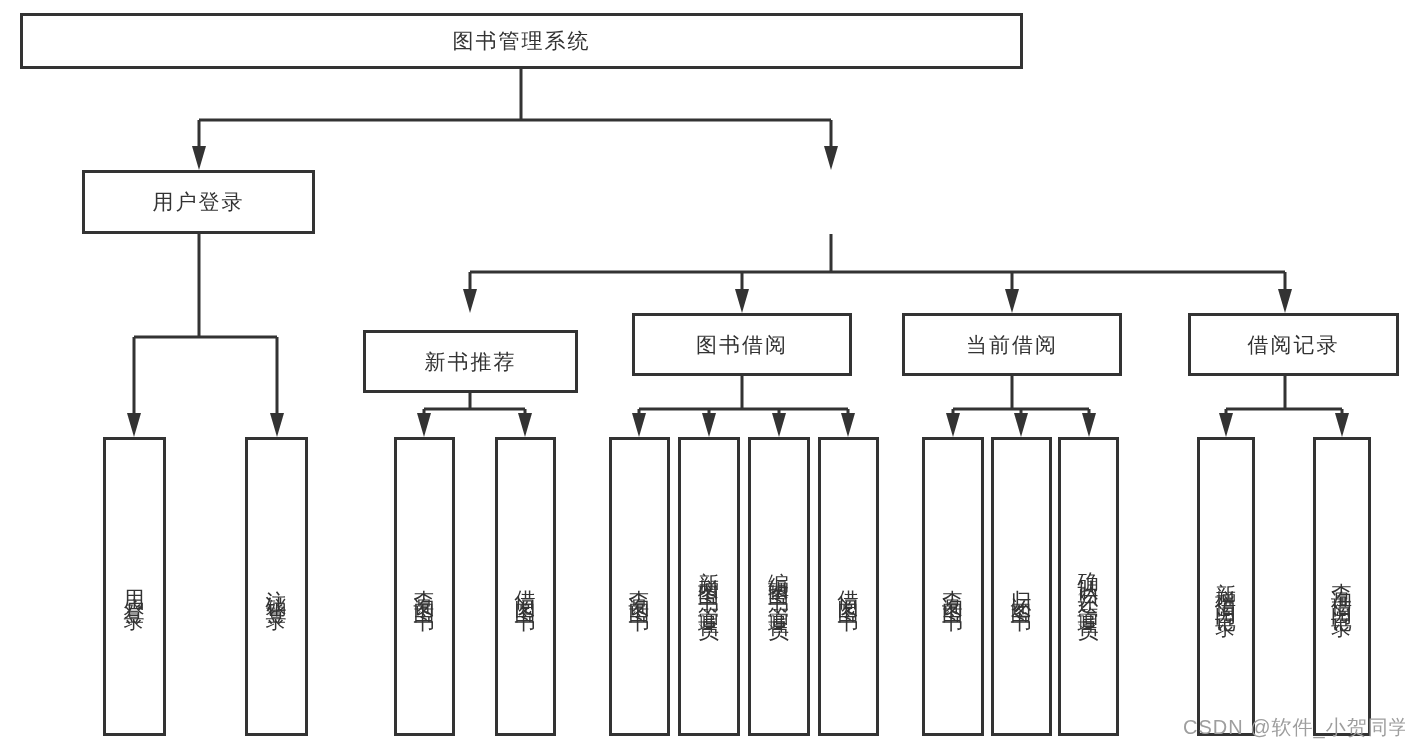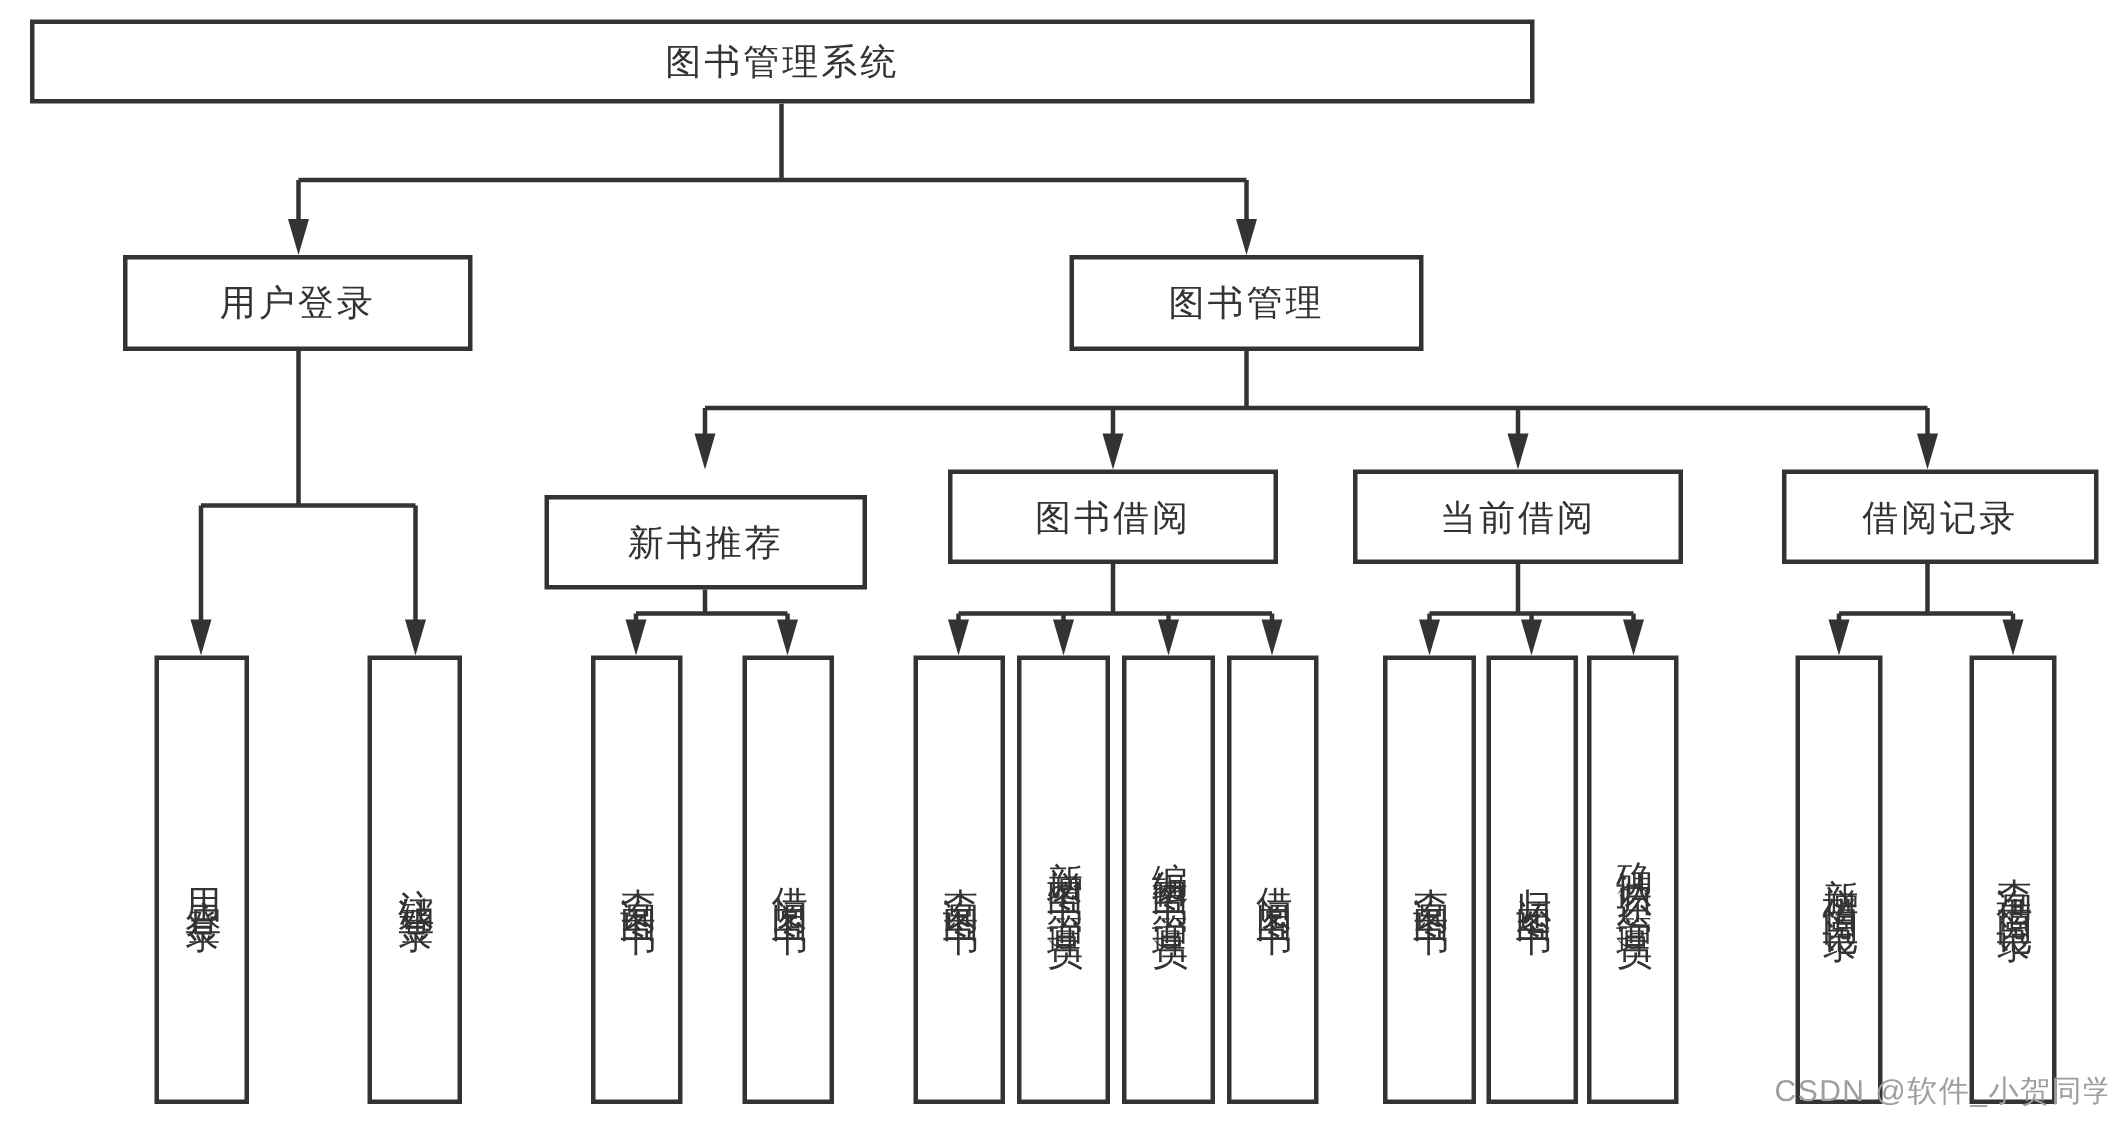--- a/index.html
+++ b/index.html
@@ -19,21 +19,21 @@
   }
   .connectors{position:absolute;left:0;top:0;width:1405px;height:747px;}
   .connectors path{stroke:var(--line);stroke-width:3;fill:none;}
   .connectors polygon{fill:var(--line);stroke:none;}
   .node{
     position:absolute;
     box-sizing:border-box;
     background:var(--bg);
     border:3px solid var(--line);
     display:flex;align-items:center;justify-content:center;
-    font-size:24px;
+    font-size:21px;
     letter-spacing:2px;
     white-space:nowrap;
   }
   .leaf{
     writing-mode:vertical-lr;
     text-orientation:mixed;
     letter-spacing:7px;
     line-height:1;
     white-space:normal;
   }
@@ -91,21 +91,20 @@
     <g>
       <path d="M1285 376 V409 M1226 409 H1342 M1226 409 V415 M1342 409 V415"></path>
       <polygon points="1219,413 1233,413 1226,437"></polygon>
       <polygon points="1335,413 1349,413 1342,437"></polygon>
     </g>
   </svg>
 
   <div class="node" style="left:20px;top:13px;width:1003px;height:56px;">图书管理系统</div>
 
   <div class="node" style="left:82px;top:170px;width:233px;height:64px;">用户登录</div>
-  <div class="node" style="left:713px;top:170px;width:236px;height:64px;">图书管理</div>
 
   <div class="node" style="left:363px;top:313px;width:215px;height:63px;margin-top:17px;">新书推荐</div>
   <div class="node" style="left:632px;top:313px;width:220px;height:63px;">图书借阅</div>
   <div class="node" style="left:902px;top:313px;width:220px;height:63px;">当前借阅</div>
   <div class="node" style="left:1188px;top:313px;width:211px;height:63px;">借阅记录</div>
 
   <div class="node leaf" style="left:103px;top:437px;width:63px;height:299px;">用户登录</div>
   <div class="node leaf" style="left:245px;top:437px;width:63px;height:299px;">注销登录</div>
 
   <div class="node leaf" style="left:394px;top:437px;width:61px;height:299px;">查询图书</div>

